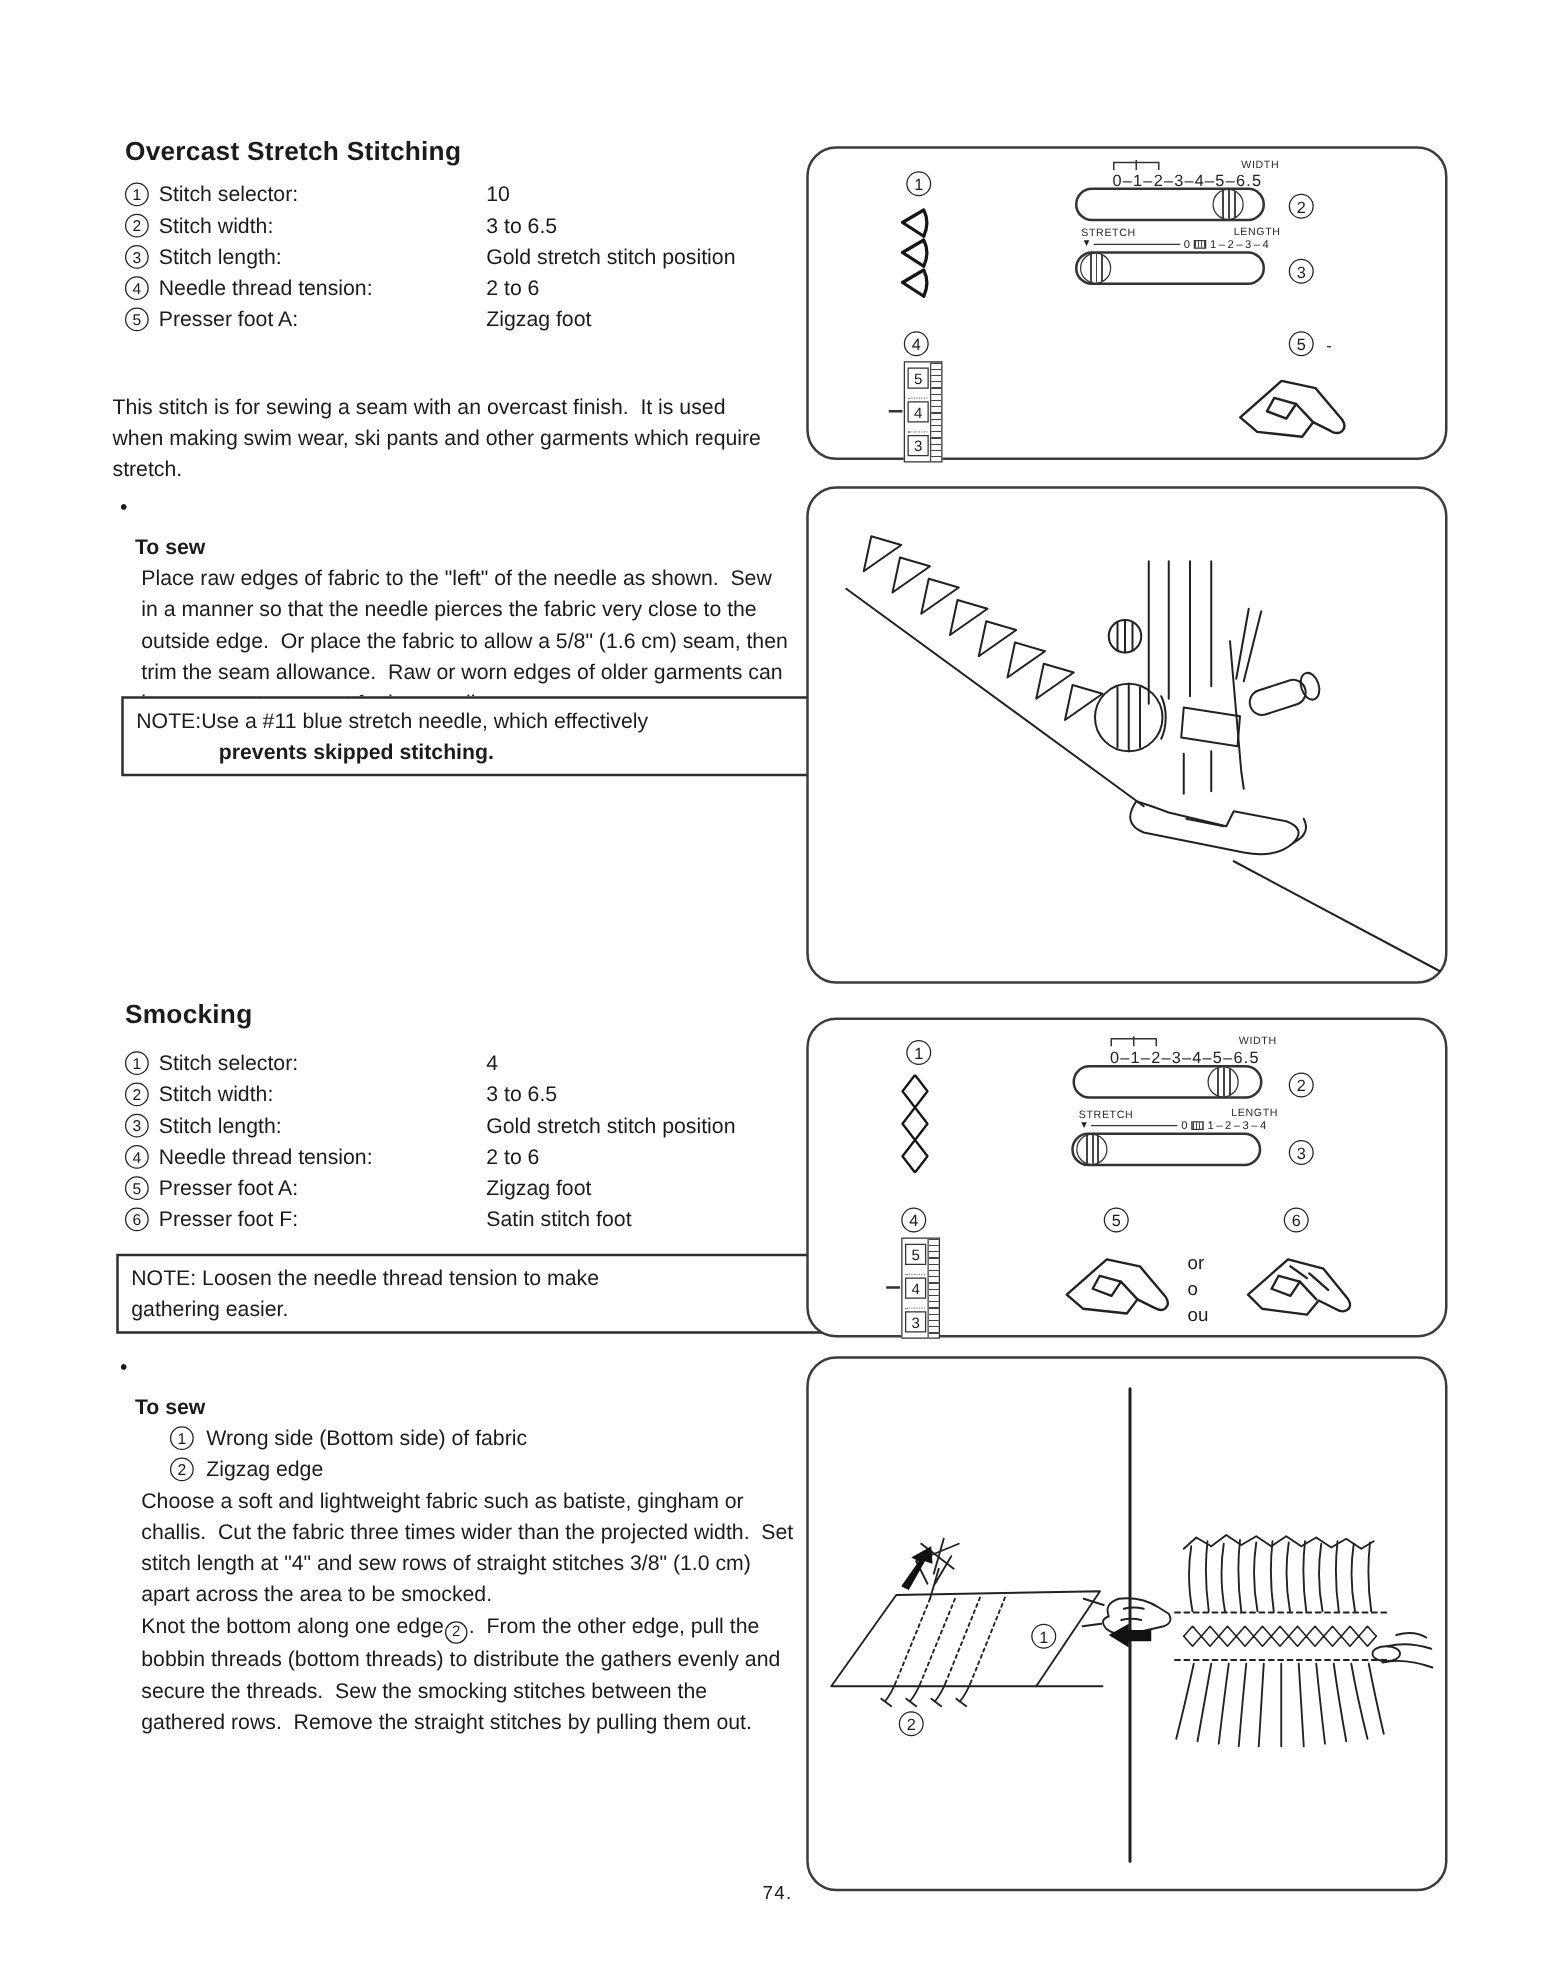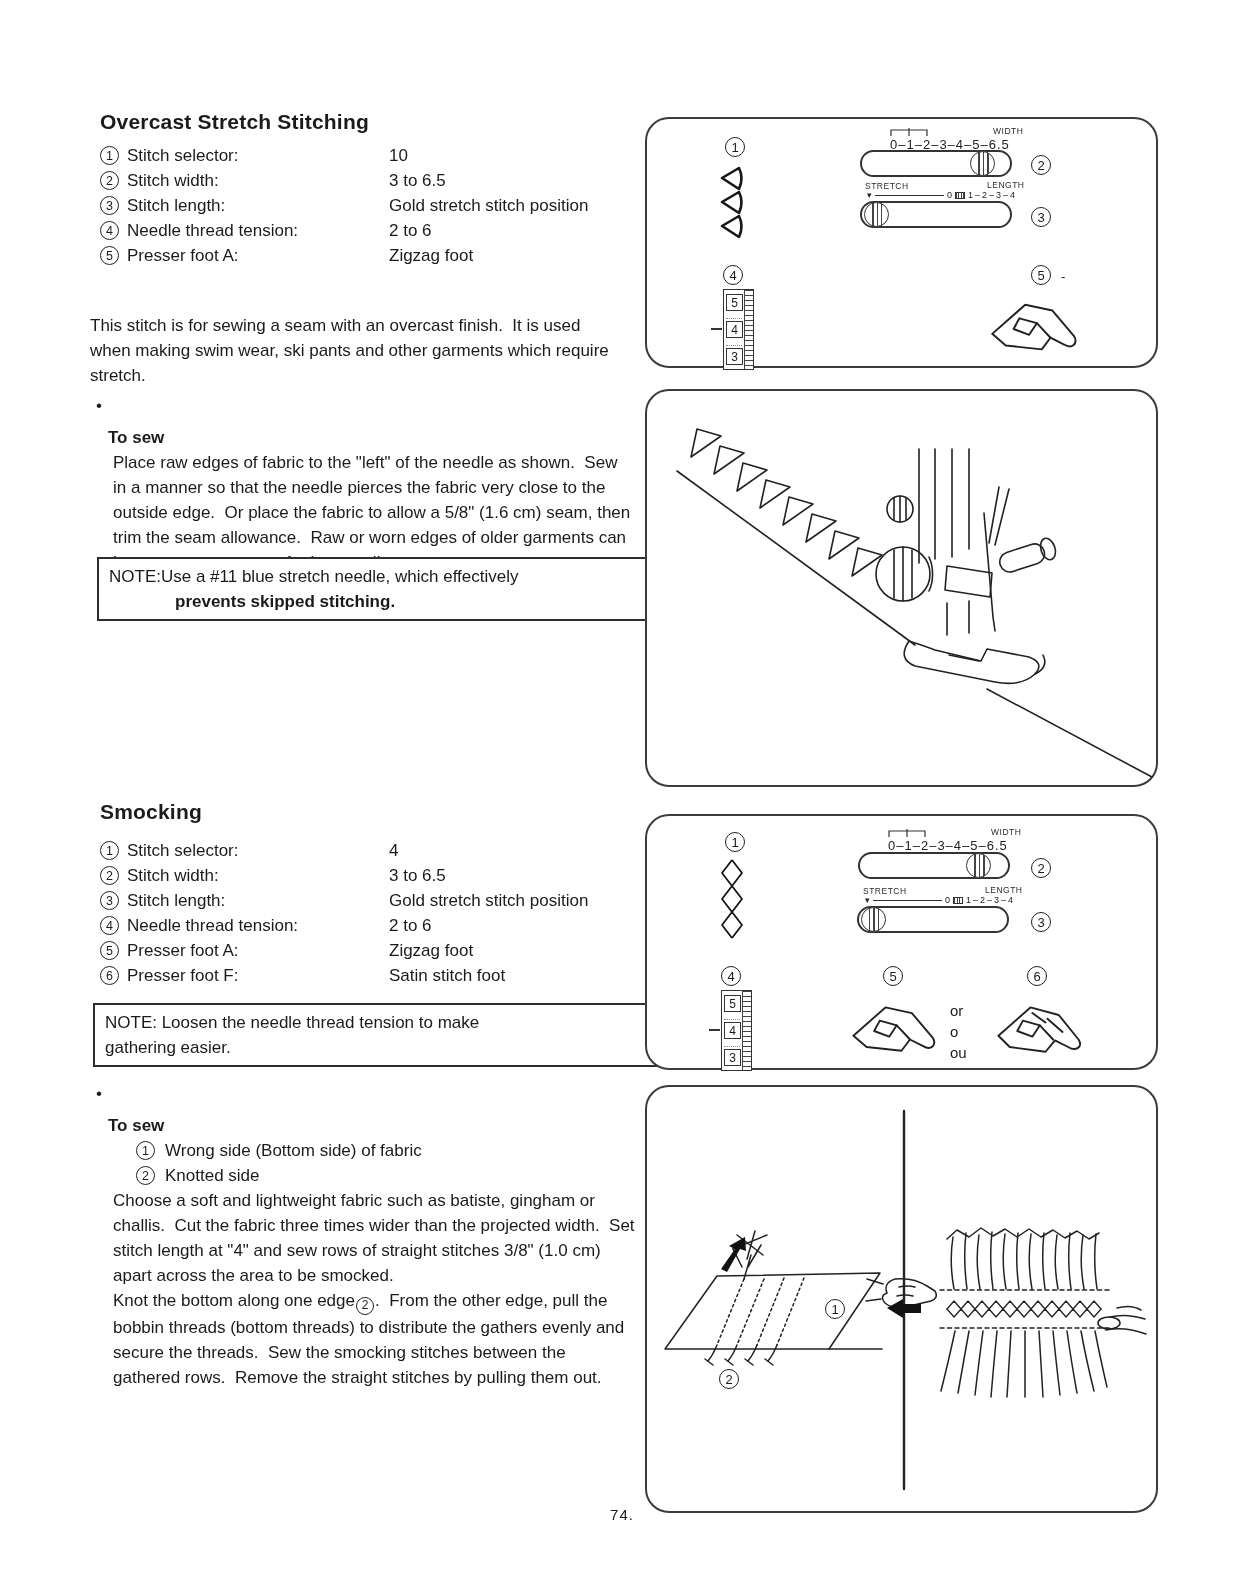--- a/index.html
+++ b/index.html
@@ -168,21 +168,21 @@
   <div class="tosew-head">
     <span>•</span>
     <b>To sew</b>
   </div>
   <div class="legend-row">
     <span class="circ">1</span>
     <span>Wrong side (Bottom side) of fabric</span>
   </div>
   <div class="legend-row">
     <span class="circ">2</span>
-    <span>Knotted side</span>
+    <span>Zigzag edge</span>
   </div>
   <p class="body" style="margin-left:17px; width:522px;">Choose a soft and lightweight fabric such as batiste, gingham or challis.  Cut the fabric three times wider than the projected width.  Set stitch length at "4" and sew rows of straight stitches 3/8" (1.0 cm) apart across the area to be smocked.</p>
   <p class="body" style="margin-left:17px; width:522px;"><span>Knot the bottom along one edge</span><span class="circ-inline">2</span><span>.  From the other edge, pull the bobbin threads (bottom threads) to distribute the gathers evenly and secure the threads.  Sew the smocking stitches between the gathered rows.  Remove the straight stitches by pulling them out.</span></p>
 </div>
 
 <div class="box" style="left:645px; top:117px; width:513px; height:251px;">
   <div class="callout" style="left:78px; top:18px;">1</div>
   <svg class="abs" style="left:70px; top:46px;" width="28" height="76" viewBox="0 0 28 76">
     <g fill="none" stroke="#151515" stroke-width="2.6" stroke-linejoin="round">
       <path d="M22 3 Q27 13 22 24 L5 13 Z"></path>

